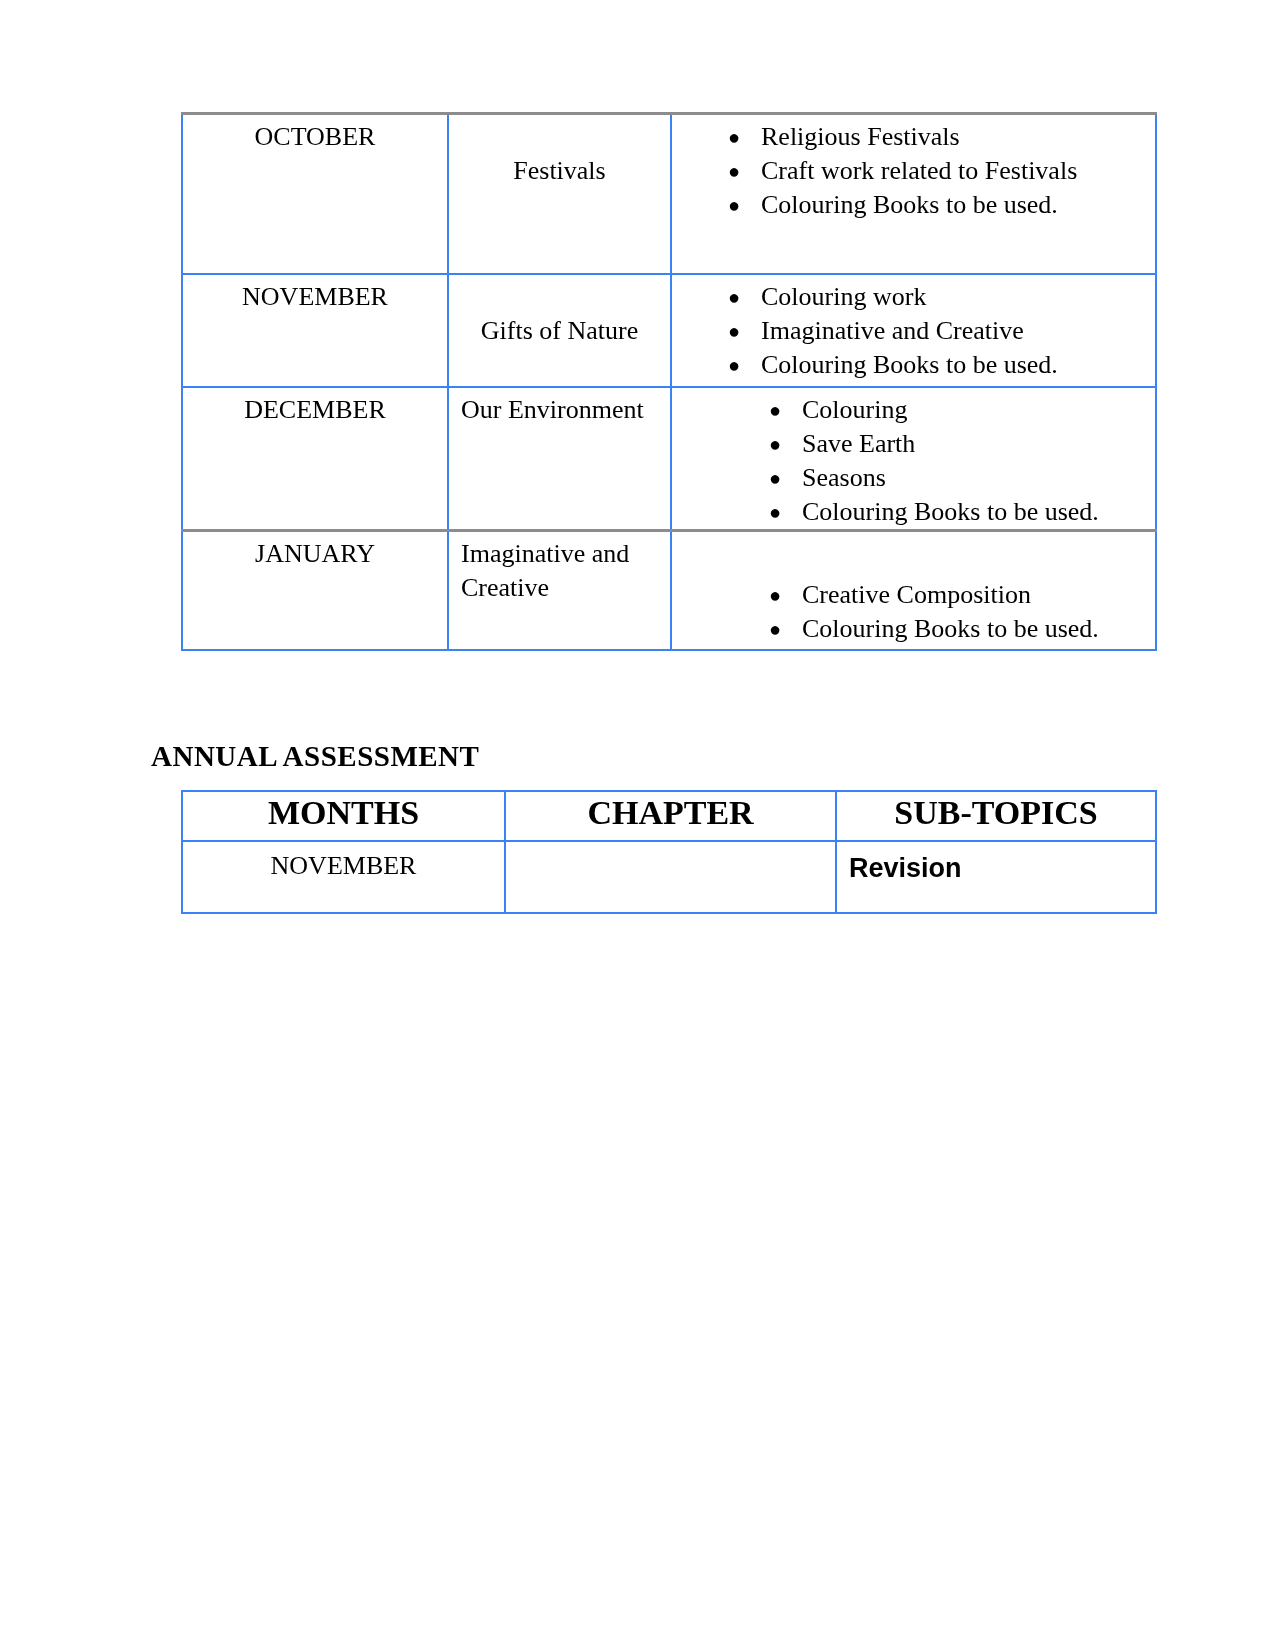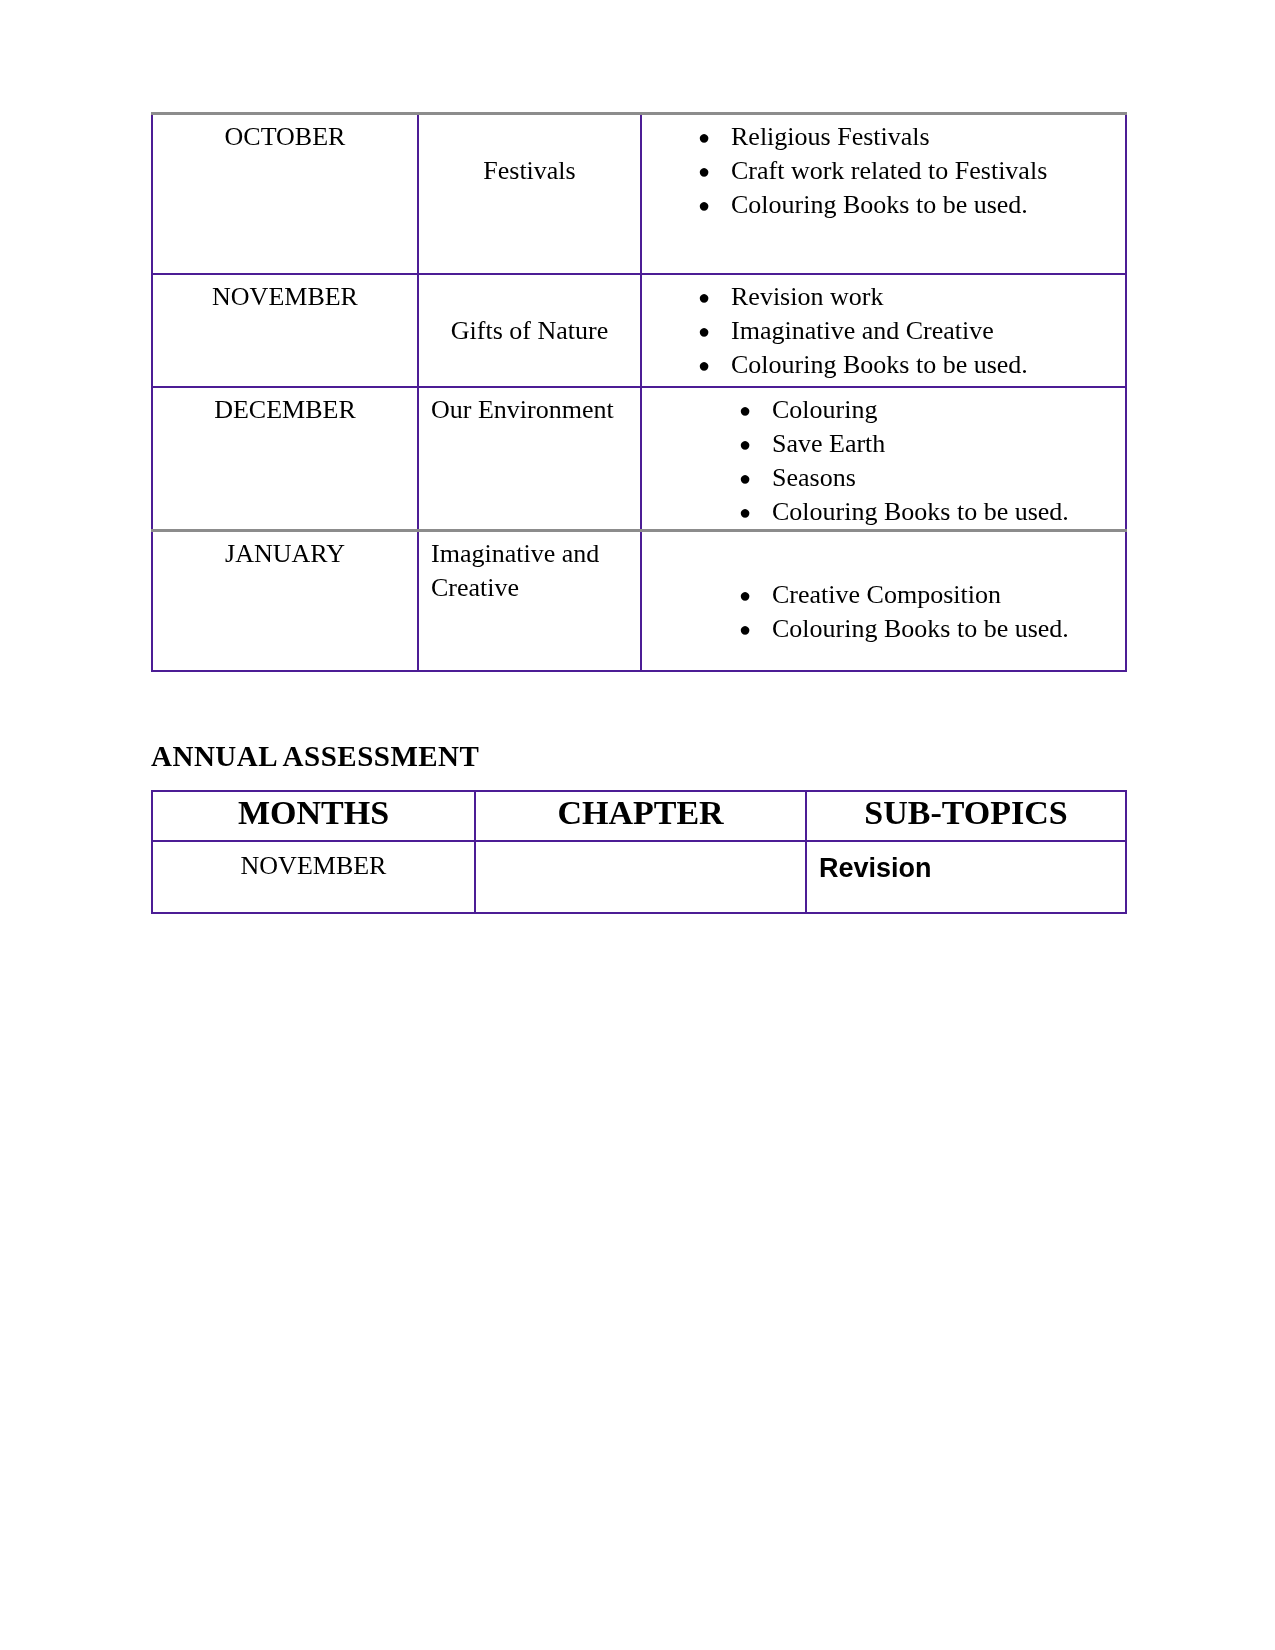--- a/index.html
+++ b/index.html
@@ -8,23 +8,23 @@
     position:relative;
     width:1275px; height:1650px;
     background:#ffffff;
     margin:0 auto;
     overflow:hidden;
     font-family:"Liberation Serif", serif;
     color:#000;
   }
 
   
-  table { border-collapse:collapse; table-layout:fixed; }
+  table { border-collapse:collapse; table-layout:fixed;margin-left:30px; }
   td, th {
-    border:2px solid #4c1d95;
+    border:2px solid #3b82f6;
     vertical-align:top;
     font-family:"Liberation Serif", serif;
     font-size:26px;
     line-height:34px;
     color:#000;
     overflow:hidden;
   }
 
   
   .t1 { position:absolute; left:151px; top:112px; width:974px; }
@@ -112,21 +112,21 @@
       <tr class="row-nov">
         <td class="c-month" style="height:113px">
           <span>NOVEMBER</span>
         </td>
         <td class="c-chap center">
           <span>Gifts of Nature</span>
         </td>
         <td class="c-sub">
           <div class="bl i1">
               <span class="bullet">●</span>
-              <span>Revision work</span>
+              <span>Colouring work</span>
             </div>
           <div class="bl i1">
               <span class="bullet">●</span>
               <span>Imaginative and Creative</span>
             </div>
           <div class="bl i1">
               <span class="bullet">●</span>
               <span>Colouring Books to be used.</span>
             </div>
         </td>
@@ -153,21 +153,21 @@
               <span>Seasons</span>
             </div>
           <div class="bl i2">
               <span class="bullet">●</span>
               <span>Colouring Books to be used.</span>
             </div>
         </td>
       </tr>
 
       <tr class="row-jan">
-        <td class="c-month" style="height:141px">
+        <td class="c-month" style="height:120px">
           <span>JANUARY</span>
         </td>
         <td class="c-chap left">
           <span>Imaginative and Creative</span>
         </td>
         <td class="c-sub">
           <div class="bl i2">
               <span class="bullet">●</span>
               <span>Creative Composition</span>
             </div>

